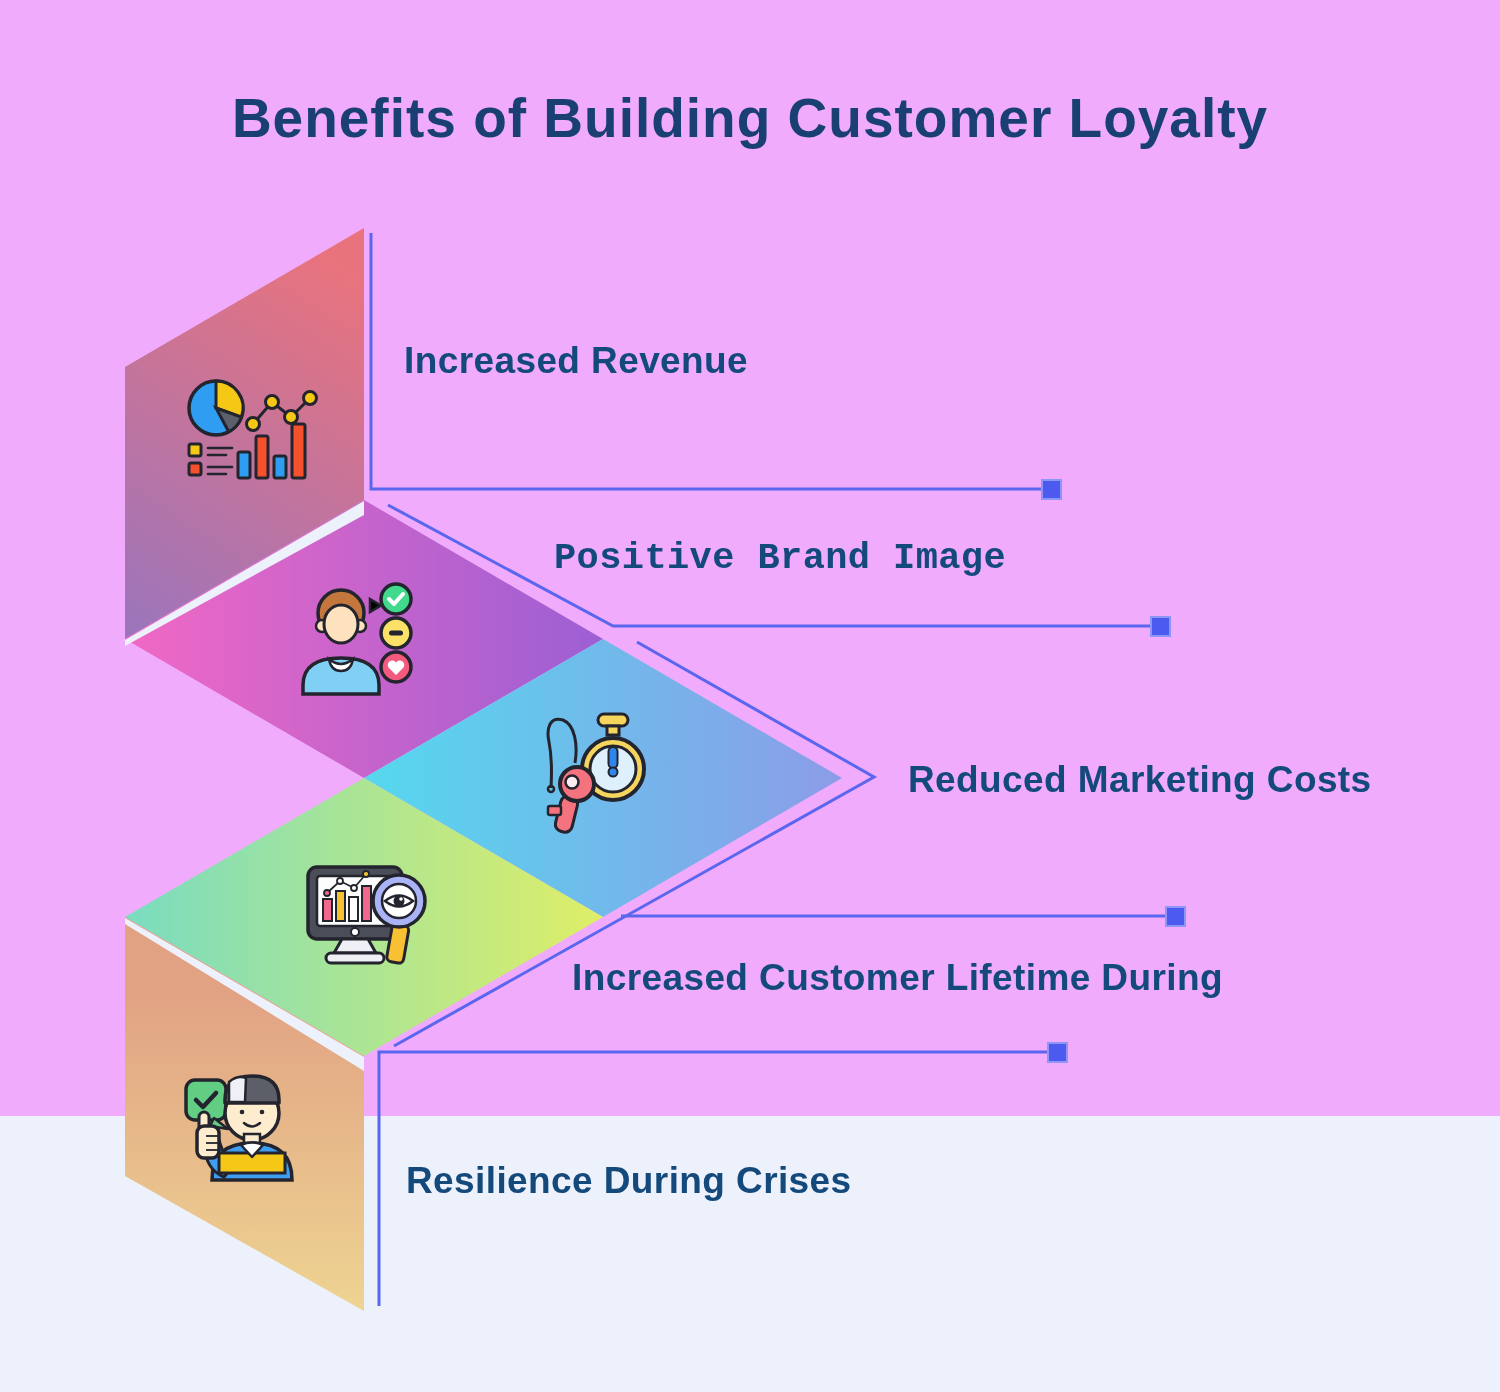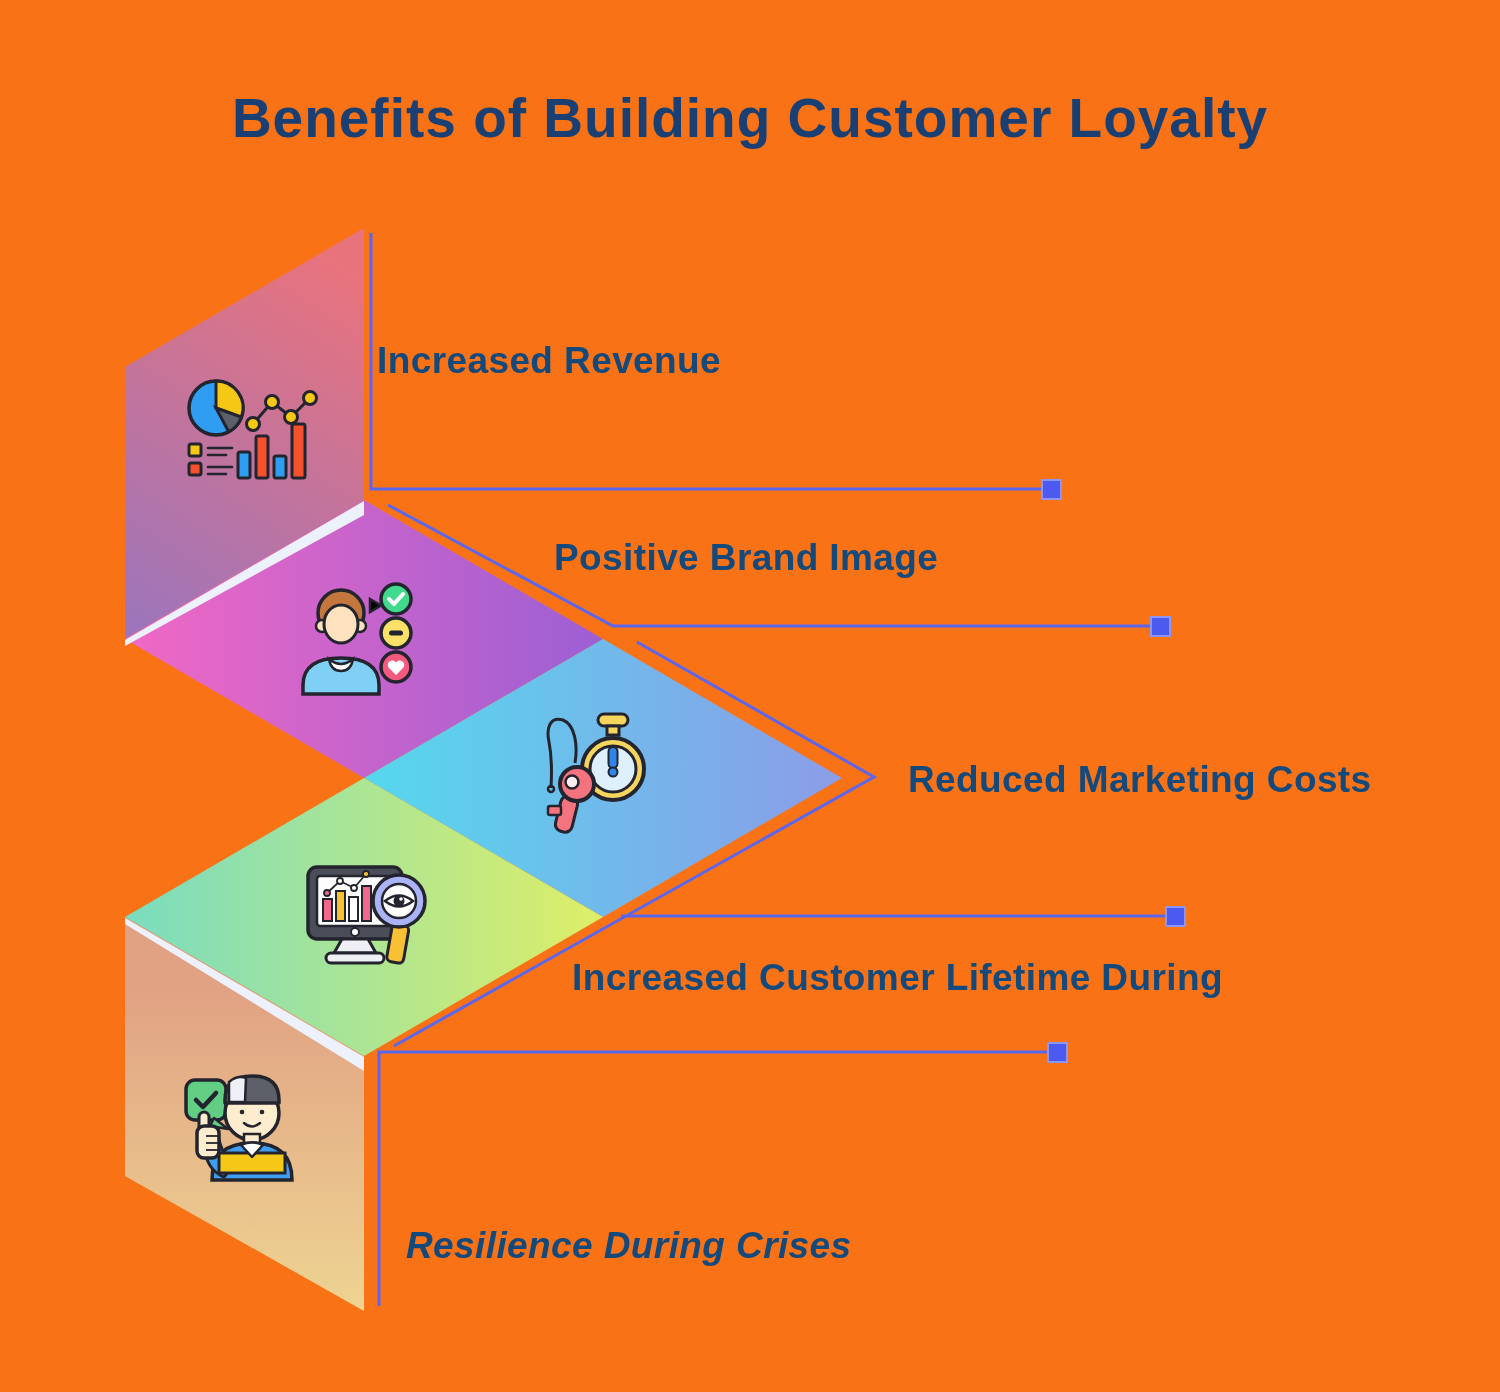--- a/index.html
+++ b/index.html
@@ -2,39 +2,39 @@
 <html><head>
 <meta charset="utf-8">
 <style>
   html,body{margin:0;padding:0;}
   body{
     width:1500px;height:1392px;
     background:#edf1fc;
     font-family:"Liberation Sans","DejaVu Sans",sans-serif;
     overflow:hidden;
   }
-  .stage{position:relative;width:1500px;height:1392px;background:#f97316;}
+  .stage{position:relative;width:1500px;height:1116px;background:#f0abfc;}
   .stage > svg{position:absolute;left:0;top:0;}
   .page-title{
     position:absolute;left:0;right:0;top:86px;
     text-align:center;
     font-size:55px;font-weight:700;letter-spacing:1px;
     color:#1a4073;
   }
   .benefit-label{
     position:absolute;
     transform:translateY(-50%);
     font-size:37px;font-weight:600;letter-spacing:.4px;
     color:#14497c;white-space:nowrap;
   }
-  .lbl-1{left:377px;top:361px;}
+  .lbl-1{left:404px;top:361px;}
   .lbl-2{left:554px;top:558px;}
   .lbl-3{left:908px;top:780px;}
   .lbl-4{left:572px;top:978px;}
-  .lbl-5{left:406px;top:1246px;font-style:italic;}
+  .lbl-5{left:406px;top:1181px;}
 </style>
 </head>
 <body style="background: rgb(237, 241, 252);">
 
 <div class="stage">
 
 <svg width="1500" height="1392" viewBox="0 0 1500 1392">
   <defs>
     <linearGradient id="gradS1" gradientUnits="userSpaceOnUse" x1="364" y1="280" x2="125" y2="640">
       <stop offset="0" stop-color="#e9737d"></stop>
@@ -188,17 +188,17 @@
     <g stroke="#23242e" stroke-width="1.8">
       <line x1="206" y1="1136" x2="219" y2="1136"></line>
       <line x1="206" y1="1143" x2="219" y2="1143"></line>
       <line x1="206" y1="1150" x2="219" y2="1150"></line>
     </g>
   </g>
 </svg>
 
   <div class="page-title" style="color: rgb(26, 64, 115);">Benefits of Building Customer Loyalty</div>
   <div class="benefit-label lbl-1" style="color: rgb(20, 73, 124);">Increased Revenue</div>
-  <div class="benefit-label lbl-2" style="color: rgb(20, 73, 124);">Positive Brand Image</div>
+  <div class="benefit-label lbl-2" style="color: rgb(20, 73, 124); font-family: Liberation Mono, monospace;">Positive Brand Image</div>
   <div class="benefit-label lbl-3" style="color: rgb(20, 73, 124);">Reduced Marketing Costs</div>
   <div class="benefit-label lbl-4" style="color: rgb(20, 73, 124);">Increased Customer Lifetime During</div>
   <div class="benefit-label lbl-5" style="color: rgb(20, 73, 124);">Resilience During Crises</div>
 </div>
 
 </body></html>

